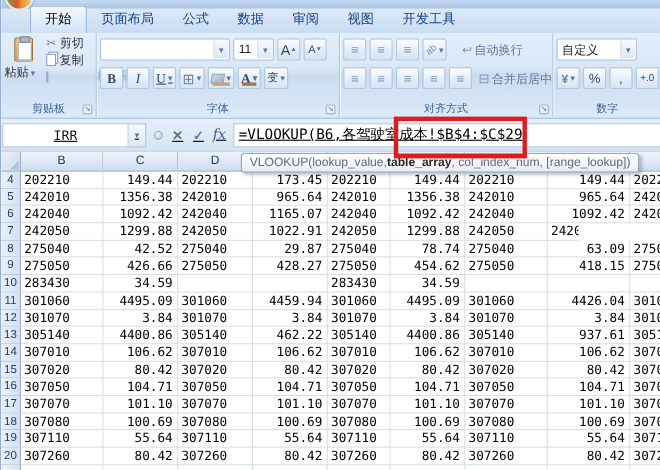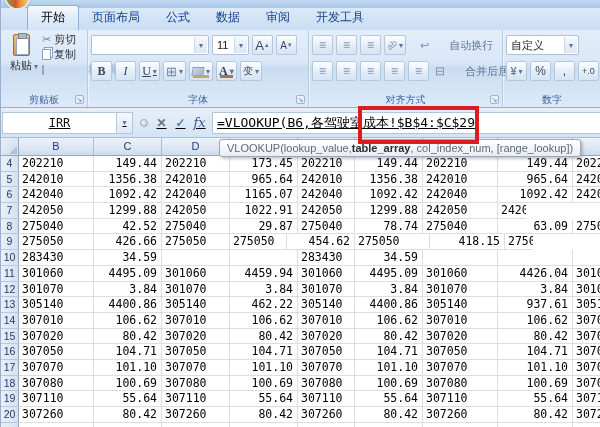--- a/index.html
+++ b/index.html
@@ -28,21 +28,21 @@
   .group { position:relative; height:100%; display:flex; flex-direction:column;
     border-right:1px solid #b7cbe2; box-shadow:1px 0 0 #eaf2fb; }
   .g-body { flex:1; padding:2px 3px; }
   .g-label { height:13px; font-size:10px; color:#3e6399; text-align:center; line-height:12px; position:relative; }
   .launcher { position:absolute; right:3px; top:1px; width:9px; height:9px; border:1px solid #9db4d0;
     border-radius:2px; font-size:7px; line-height:7px; color:#62799a; text-align:center; background:#e7eff9; }
   .launcher::after { content:"\2198"; }
 
   
   .grp-clipboard { width:87px; }
-  .paste { width:34px; float:left; text-align:right; padding-top:2px; }
+  .paste { width:34px; float:left; text-align:left; padding-top:2px; }
   .cb-icon { width:17px; height:22px; margin:0 auto; background:linear-gradient(180deg,#eec27c,#d49b52);
     border:1px solid #9c7136; border-radius:2px; position:relative; }
   .cb-icon::before { content:""; position:absolute; left:2px; top:3px; width:11px; height:15px; background:#fff; border:1px solid #9aa5b5; }
   .cb-icon::after { content:""; position:absolute; left:4px; top:-2px; width:7px; height:4px; background:#b0b8c6; border:1px solid #7d8696; }
   .paste-lbl { font-size:11px; color:#333; margin-top:2px; }
   .dd::after { content:"\25BE"; font-size:8px; color:#5a7398; margin-left:2px; }
   .clip-col { margin-left:36px; }
   .mini-btn { height:15px; font-size:11px; color:#333; white-space:nowrap; display:flex; align-items:center; gap:3px; padding-left:2px; }
   .mini-btn.disabled { color:#9bb0c9;gap:44px; }
   .ico-cut::before { content:"\2702"; color:#7a8aa5; font-size:11px; }
@@ -70,21 +70,21 @@
   .a-color { position:relative; font-family:"Liberation Serif",serif; font-weight:bold; }
   .a-color i { position:absolute; left:3px; bottom:2px; right:3px; height:3px; background:#a5764c; }
   .bucket { width:12px; height:9px; background:linear-gradient(135deg,#cfd9e6,#9fb2c9); border:1px solid #8da0bb; transform:skewX(-8deg); }
   .barln { position:absolute; left:3px; bottom:2px; right:3px; height:3px; background:#c2a277; }
   .ico-border::before { content:"\229E"; font-size:13px; color:#6c809e; }
   .cjk-s { font-size:10px; }
 
   
   .grp-align { width:194px; }
   .al-ico::before { content:"\2261"; font-size:12px; color:#7e95b4; }
-  .txt-btn { height:20px; border-radius:2px; font-size:11px; color:#5e7796; display:flex; align-items:center; gap:20px; padding:0 3px; white-space:nowrap; }
+  .txt-btn { height:20px; border-radius:2px; font-size:11px; color:#5e7796; display:flex; align-items:center; gap:2px; padding:0 3px; white-space:nowrap; }
   .ico-wrap::before { content:"\21A9"; color:#8096b2; font-size:11px; }
   .ico-merge::before { content:"\229F"; color:#8096b2; font-size:12px; }
 
   
   .grp-number { flex:1; overflow:hidden; border-right:none; }
   .ico-acct::before { content:"\00A5"; font-size:11px; color:#6c809e; font-weight:bold; }
 
   
   .fbar { position:absolute; left:0; top:108px; width:600px; height:30px;
     background:linear-gradient(180deg,#e6eff9,#d4e4f4); border-bottom:1px solid #a9bdd4;
@@ -140,20 +140,21 @@
   <div class="titlebar">
     <div class="orb"></div>
   </div>
 
   <div class="tabrow" id="tabrow">
       <span class="tab active">开始</span>
       <span class="tab">页面布局</span>
       <span class="tab">公式</span>
       <span class="tab">数据</span>
       <span class="tab">审阅</span>
+      <span class="tab">视图</span>
       <span class="tab">开发工具</span>
     </div>
 
   <div class="ribbon">
 
     <div class="group grp-clipboard">
       <div class="g-body">
         <div class="paste">
           <div class="cb-icon"></div>
           <div class="paste-lbl dd">粘贴</div>
@@ -382,20 +383,21 @@
           <div class="cell c5 num">78.74</div>
           <div class="cell c6">275040</div>
           <div class="cell c7 num">63.09</div>
           <div class="cell c8">275040</div>
         </div>
         <div class="grow">
           <div class="rhdr">9</div>
           <div class="cell c0">275050</div>
           <div class="cell c1 num">426.66</div>
           <div class="cell c2">275050</div>
+          <div class="cell c3 num">428.27</div>
           <div class="cell c4">275050</div>
           <div class="cell c5 num">454.62</div>
           <div class="cell c6">275050</div>
           <div class="cell c7 num">418.15</div>
           <div class="cell c8">275050</div>
         </div>
         <div class="grow">
           <div class="rhdr">10</div>
           <div class="cell c0">283430</div>
           <div class="cell c1 num">34.59</div>

